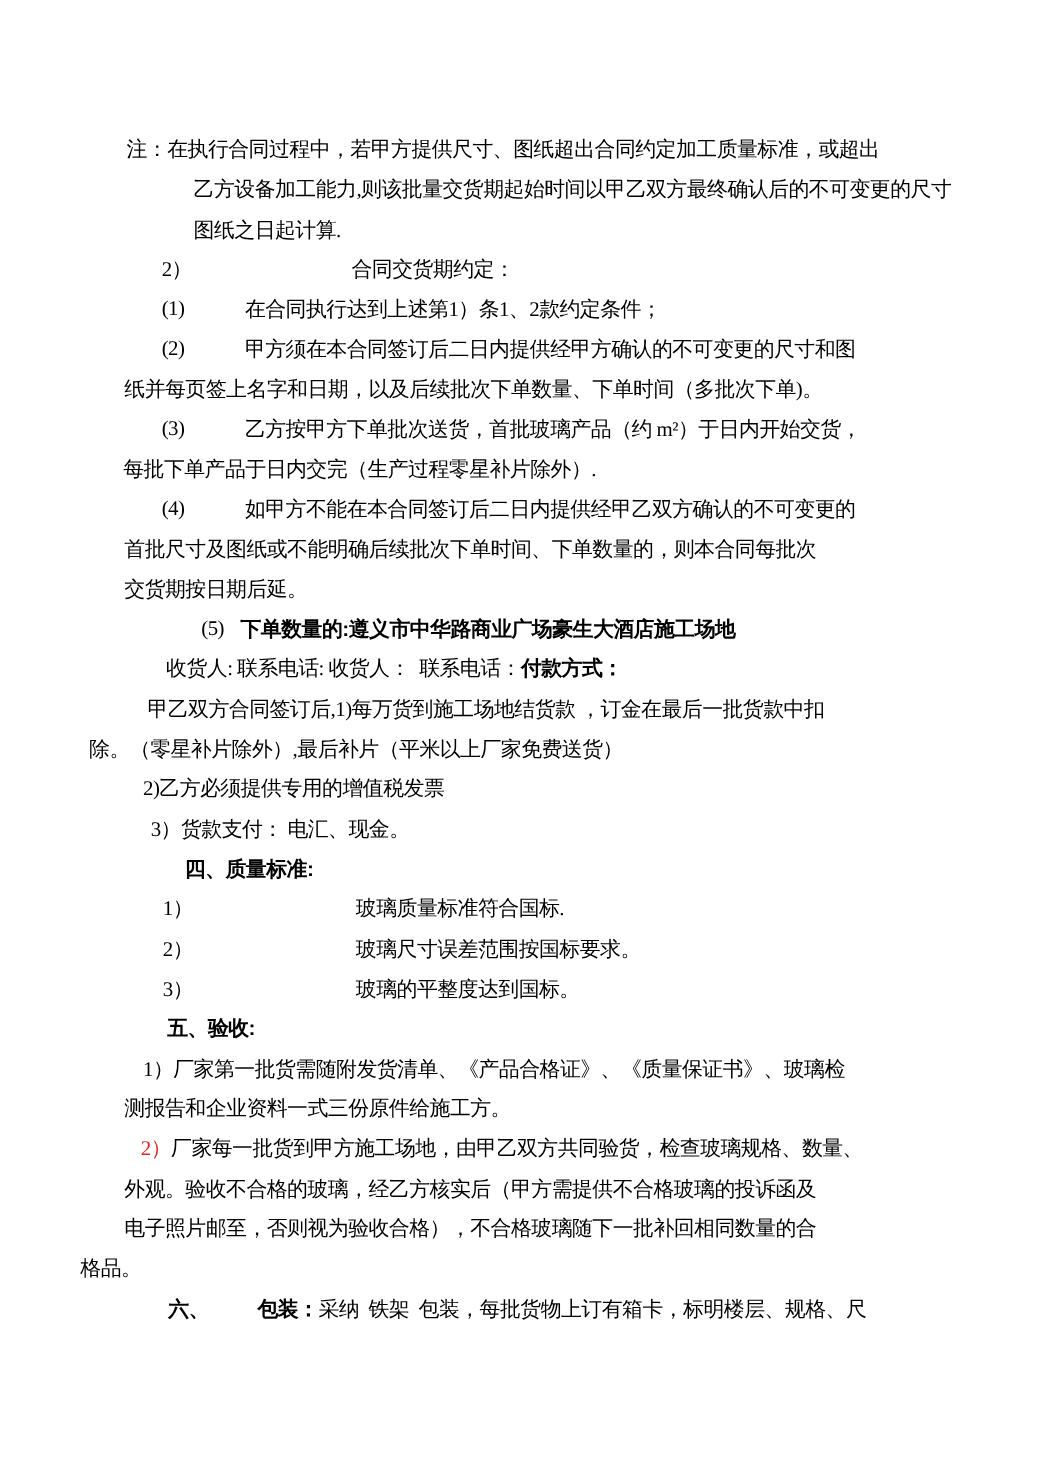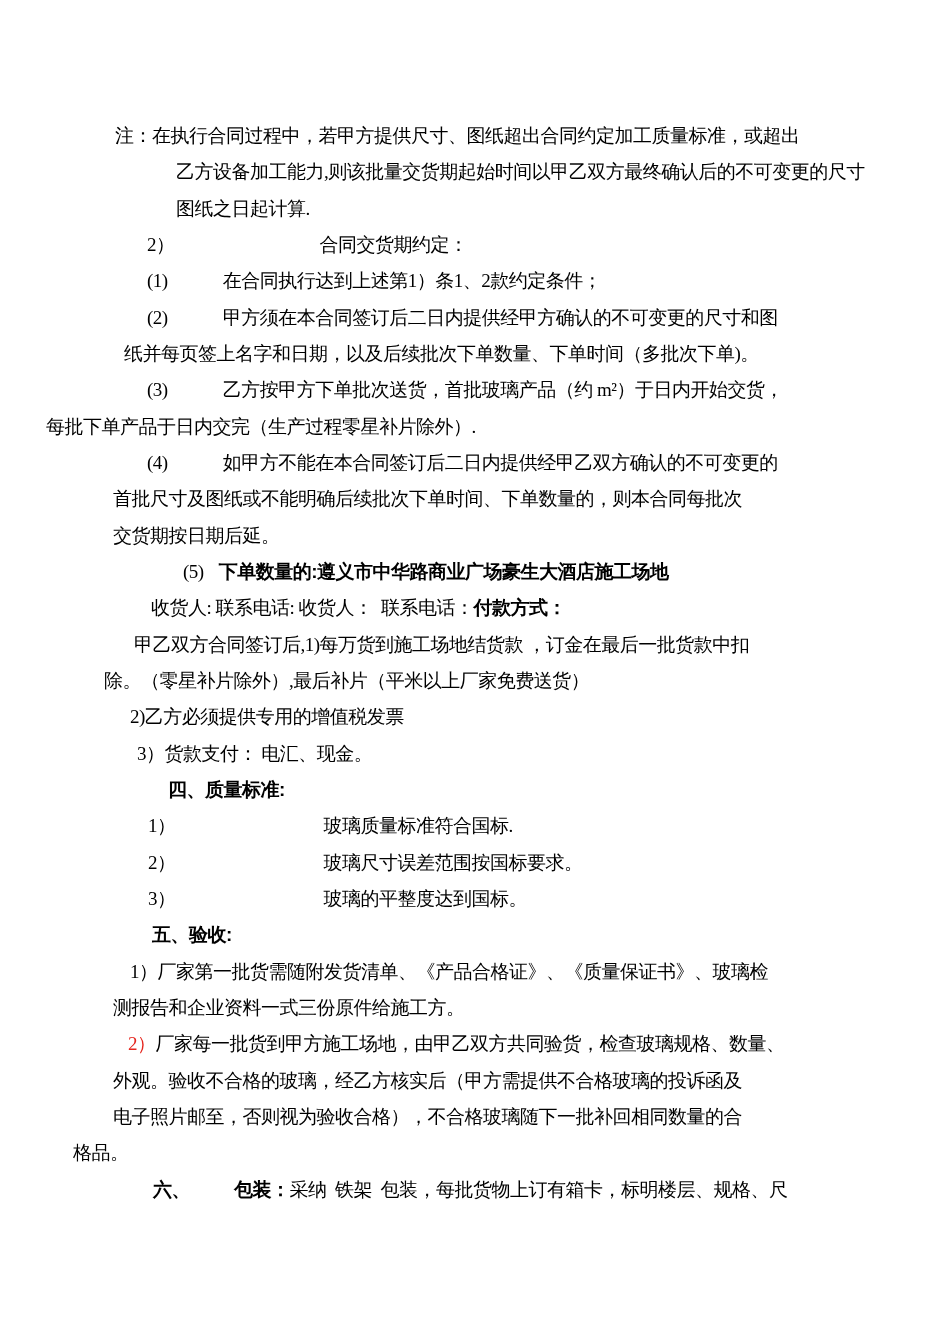--- a/index.html
+++ b/index.html
@@ -47,30 +47,30 @@
 <body>
 
 <div class="page">
   <div class="content" id="doc-lines">
       <div class="line" style="padding-left: 115px;"><span class="run">注：在执行合同过程中，若甲方提供尺寸、图纸超出合同约定加工质量标准，或超出</span></div>
       <div class="line" style="padding-left: 176px;"><span class="run">乙方设备加工能力,则该批量交货期起始时间以甲乙双方最终确认后的不可变更的尺寸</span></div>
       <div class="line" style="padding-left: 176px;"><span class="run">图纸之日起计算.</span></div>
       <div class="line" style="padding-left: 147px;"><span class="run">2）</span><span class="spacer" style="width: 145px;"></span><span class="run">合同交货期约定：</span></div>
       <div class="line" style="padding-left: 147px;"><span class="run">(1)</span><span class="spacer" style="width: 55px;"></span><span class="run">在合同执行达到上述第1）条1、2款约定条件；</span></div>
       <div class="line" style="padding-left: 147px;"><span class="run">(2)</span><span class="spacer" style="width: 55px;"></span><span class="run">甲方须在本合同签订后二日内提供经甲方确认的不可变更的尺寸和图</span></div>
-      <div class="line" style="padding-left: 113px; margin-left: 11px;"><span class="run">纸并每页签上名字和日期，以及后续批次下单数量、下单时间（多批次下单)。</span></div>
+      <div class="line" style="padding-left: 113px;"><span class="run">纸并每页签上名字和日期，以及后续批次下单数量、下单时间（多批次下单)。</span></div>
       <div class="line" style="padding-left: 147px;"><span class="run">(3)</span><span class="spacer" style="width: 55px;"></span><span class="run">乙方按甲方下单批次送货，首批玻璃产品（约 m²）于日内开始交货，</span></div>
-      <div class="line" style="padding-left: 46px;"><span class="run">每批下单产品于日内交完（生产过程零星补片除外）.</span></div>
+      <div class="line" style="padding-left: 76px; margin-left: 36px;"><span class="run">每批下单产品于日内交完（生产过程零星补片除外）.</span></div>
       <div class="line" style="padding-left: 147px;"><span class="run">(4)</span><span class="spacer" style="width: 55px;"></span><span class="run">如甲方不能在本合同签订后二日内提供经甲乙双方确认的不可变更的</span></div>
       <div class="line" style="padding-left: 113px;"><span class="run">首批尺寸及图纸或不能明确后续批次下单时间、下单数量的，则本合同每批次</span></div>
       <div class="line" style="padding-left: 113px;"><span class="run">交货期按日期后延。</span></div>
       <div class="line" style="padding-left: 183px;"><span class="run">(5)</span><span class="spacer" style="width: 15px;"></span><span class="run b">下单数量的:遵义市中华路商业广场豪生大酒店施工场地</span></div>
       <div class="line" style="padding-left: 151px;"><span class="run">收货人: 联系电话: 收货人：  联系电话：</span><span class="run b">付款方式：</span></div>
       <div class="line" style="padding-left: 134px;"><span class="run">甲乙双方合同签订后,1)每万货到施工场地结货款 ，订金在最后一批货款中扣</span></div>
-      <div class="line" style="padding-left: 104px;"><span class="run">除。（零星补片除外）,最后补片（平米以上厂家免费送货）</span></div>
+      <div class="line" style="padding-left: 81px;"><span class="run">除。（零星补片除外）,最后补片（平米以上厂家免费送货）</span></div>
       <div class="line" style="padding-left: 130px;"><span class="run">2)乙方必须提供专用的增值税发票</span></div>
       <div class="line" style="padding-left: 137px;"><span class="run">3）货款支付： 电汇、现金。</span></div>
       <div class="line" style="padding-left: 168px;"><span class="run b">四、质量标准:</span></div>
       <div class="line" style="padding-left: 148px;"><span class="run">1）</span><span class="spacer" style="width: 148px;"></span><span class="run">玻璃质量标准符合国标.</span></div>
       <div class="line" style="padding-left: 148px;"><span class="run">2）</span><span class="spacer" style="width: 148px;"></span><span class="run">玻璃尺寸误差范围按国标要求。</span></div>
       <div class="line" style="padding-left: 148px;"><span class="run">3）</span><span class="spacer" style="width: 148px;"></span><span class="run">玻璃的平整度达到国标。</span></div>
       <div class="line" style="padding-left: 152px;"><span class="run b">五、验收:</span></div>
       <div class="line" style="padding-left: 130px;"><span class="run">1）厂家第一批货需随附发货清单、《产品合格证》、《质量保证书》、玻璃检</span></div>
       <div class="line" style="padding-left: 113px;"><span class="run">测报告和企业资料一式三份原件给施工方。</span></div>
       <div class="line" style="padding-left: 128px;"><span class="run" style="color: rgb(229, 38, 30);">2）</span><span class="run">厂家每一批货到甲方施工场地，由甲乙双方共同验货，检查玻璃规格、数量、</span></div>

